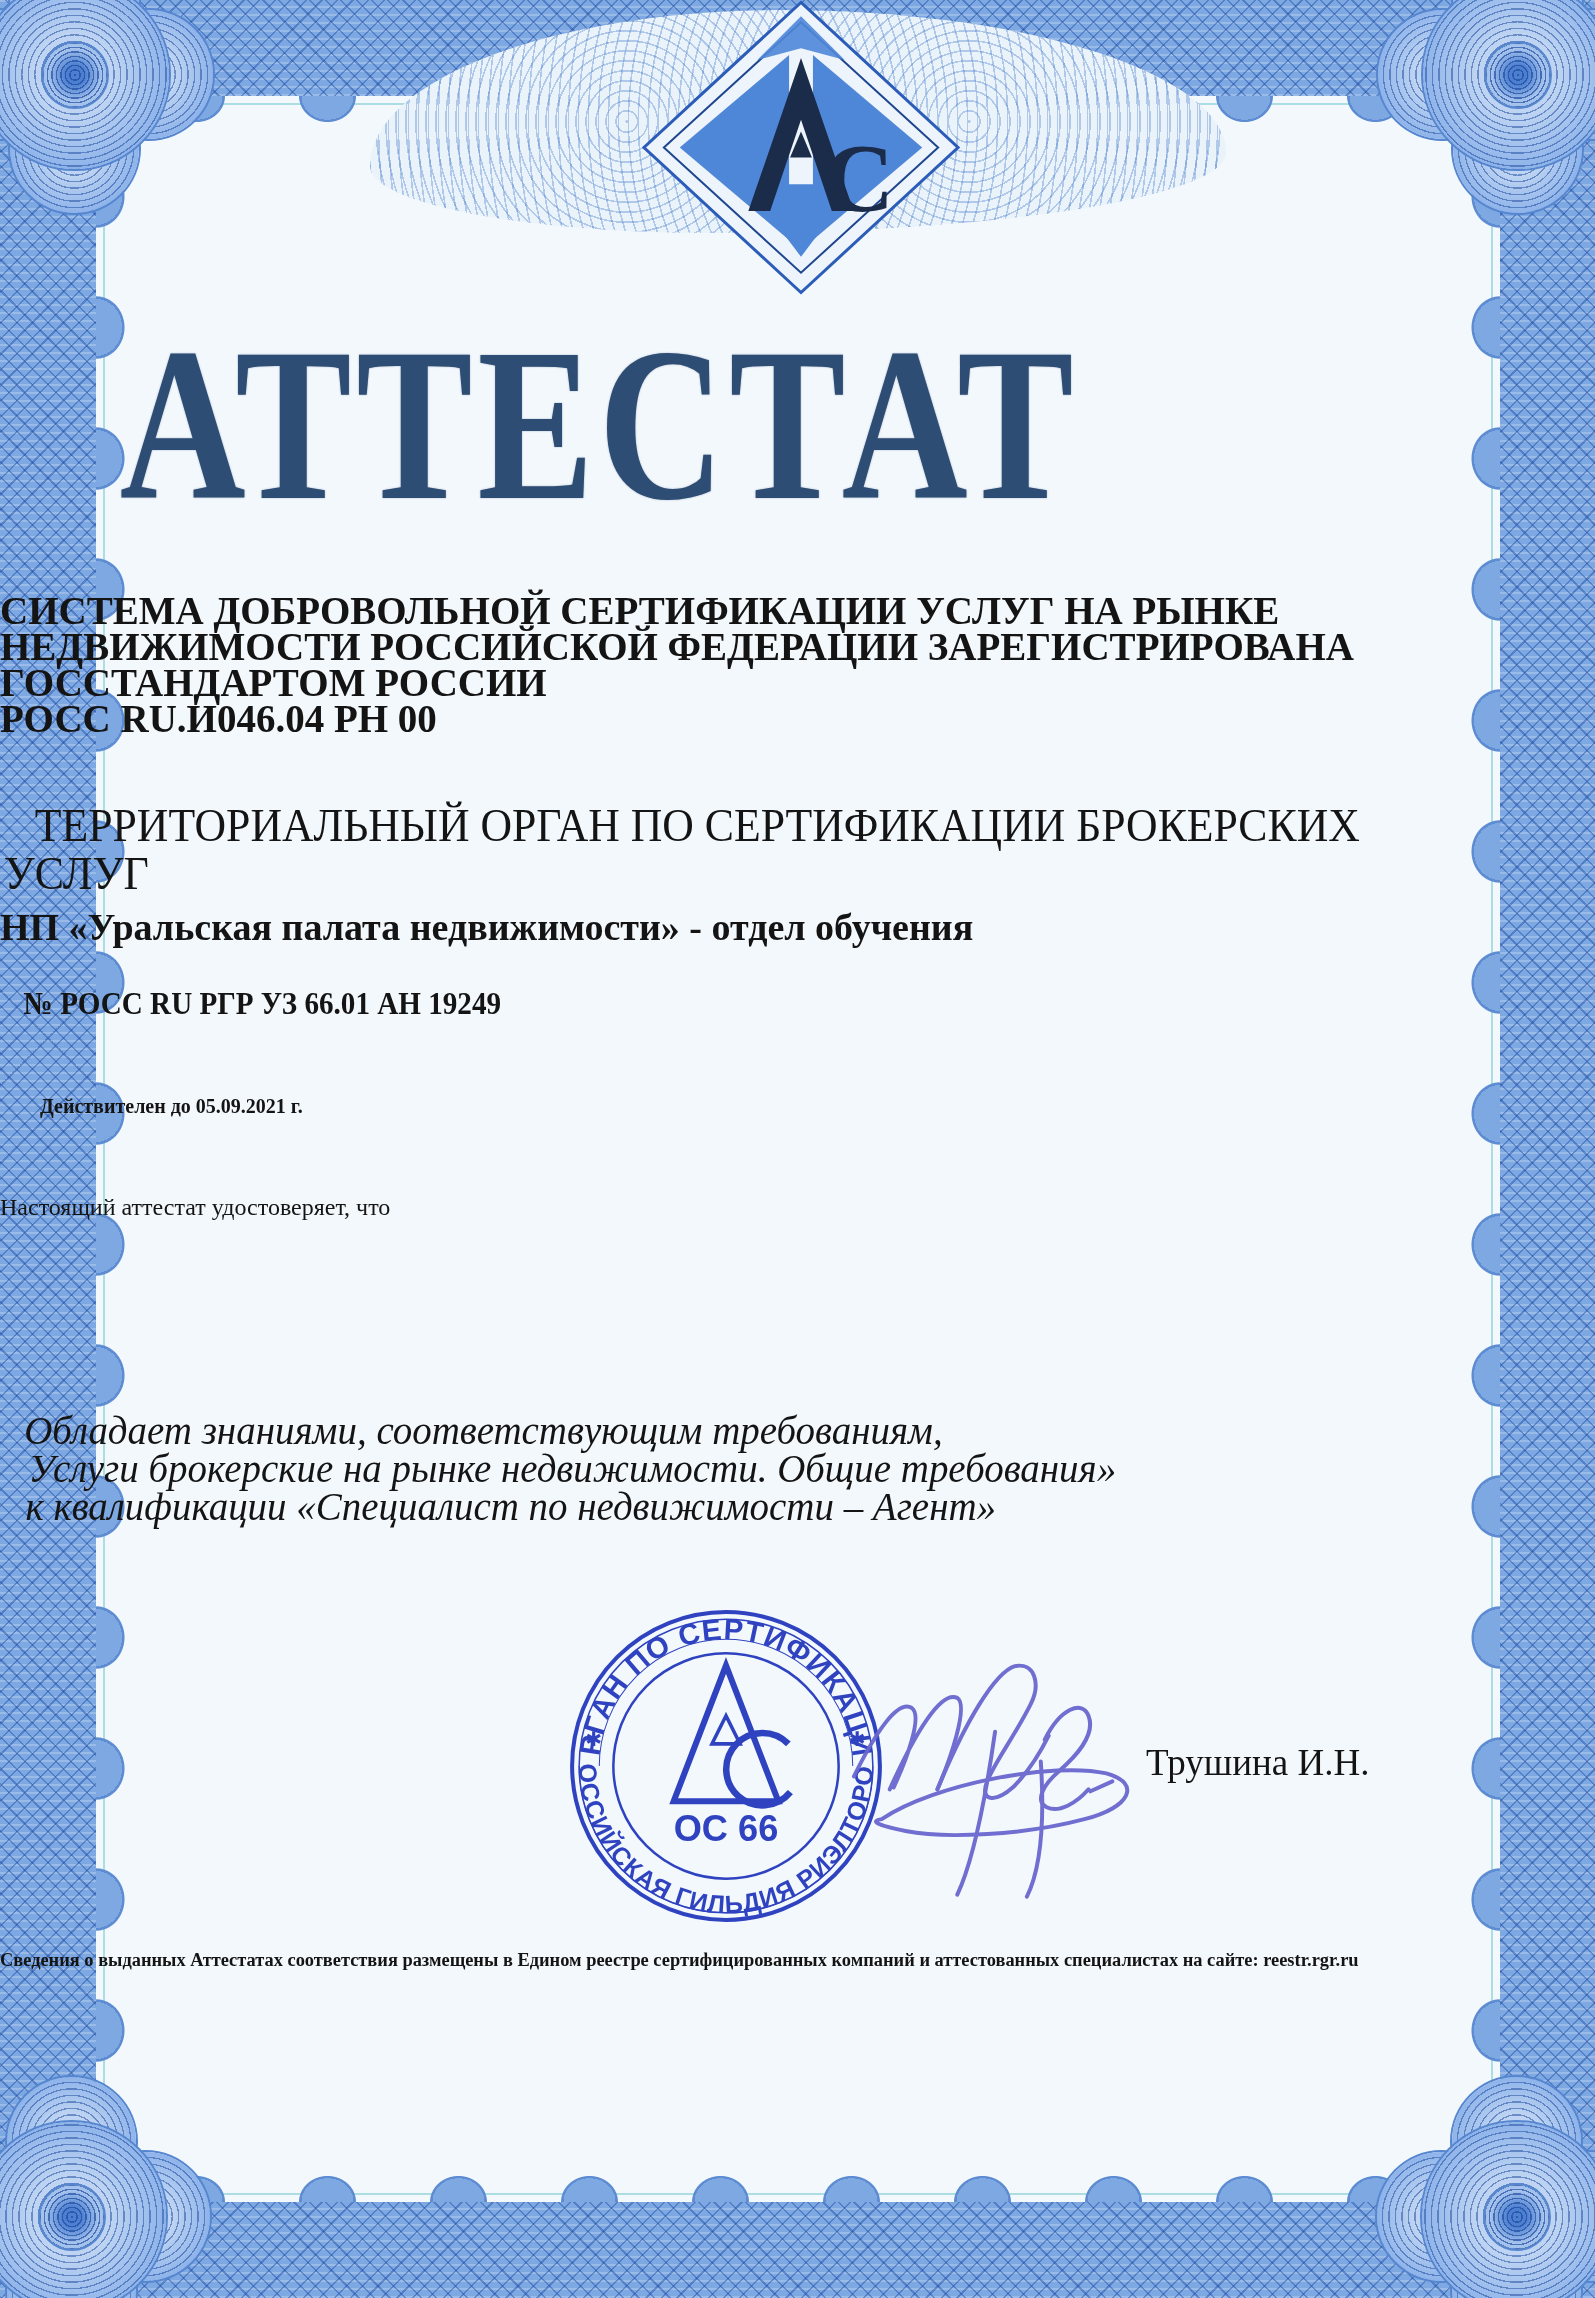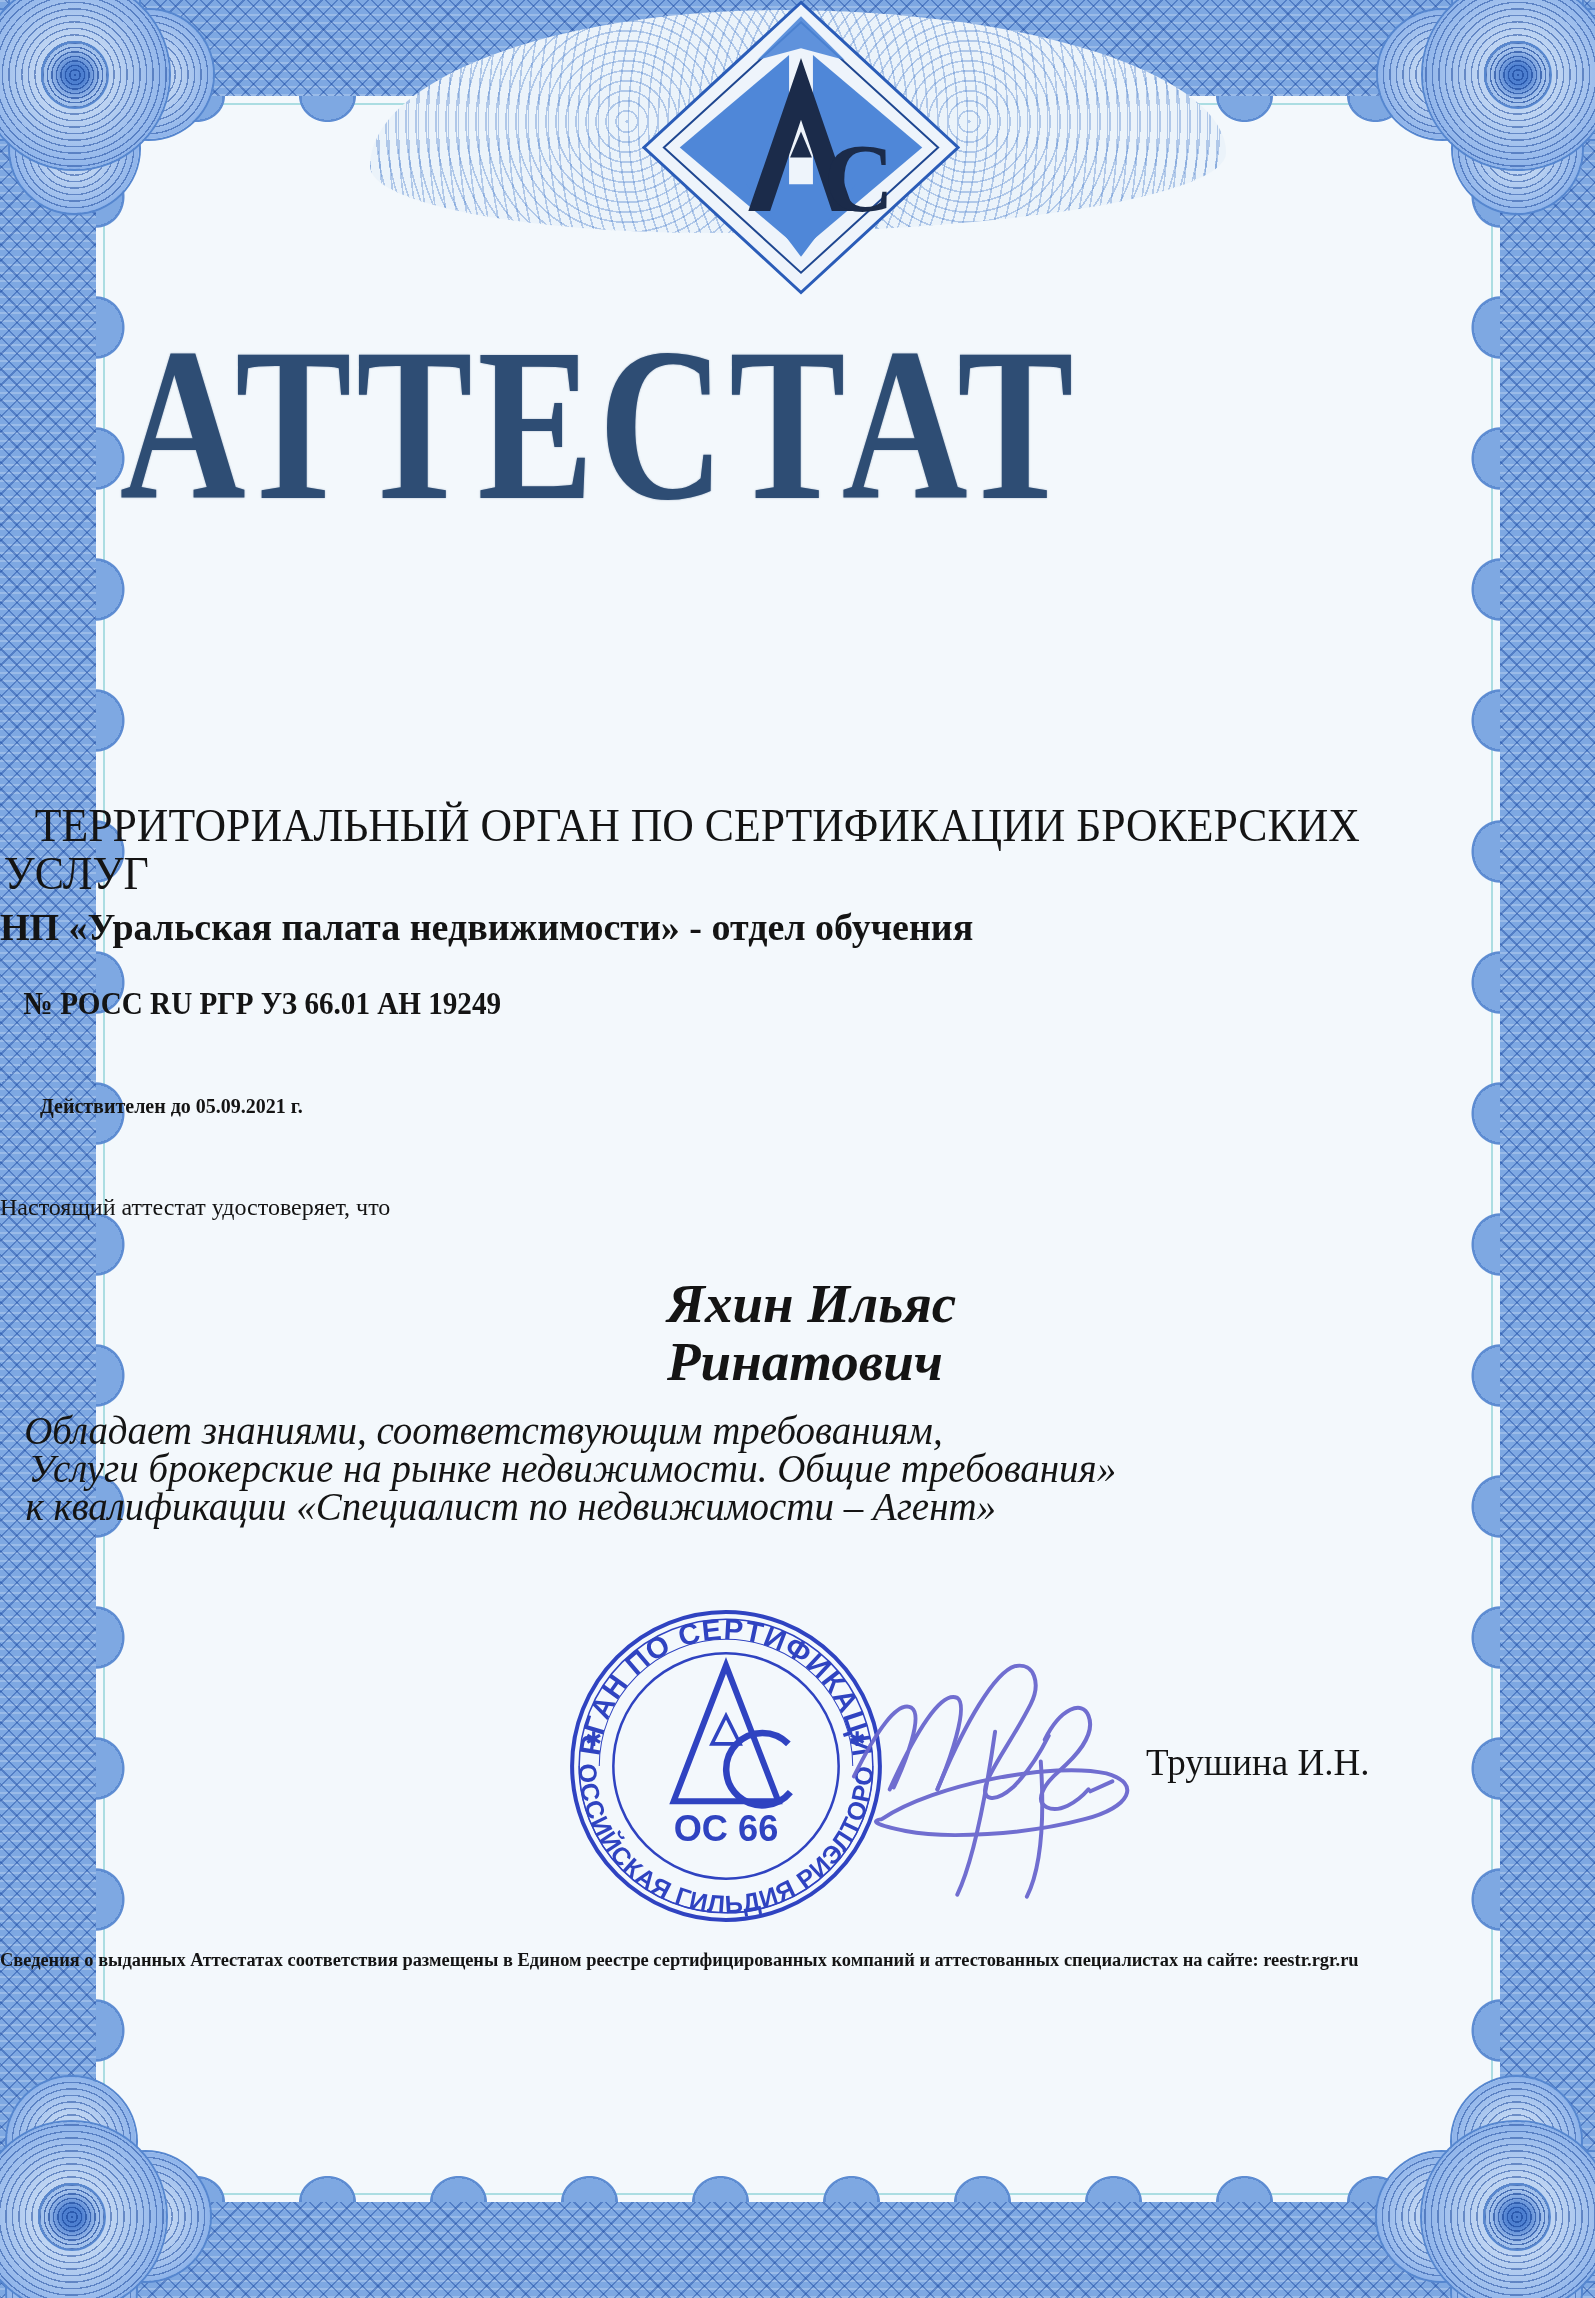--- a/index.html
+++ b/index.html
@@ -141,43 +141,45 @@
     <path d="M160,16 L204,60 L160,48 Z" fill="#4f87d8" opacity=".9"></path>
     <path d="M160,58 L107,212 L129,212 L160,120 L191,212 L213,212 Z" fill="#1b2b4a"></path>
     <path d="M160,132 L149,158 L171,158 Z" fill="#1b2b4a"></path>
     <text x="183" y="212" font-family="Liberation Serif, serif" font-weight="bold" font-size="98" fill="#1b2b4a">С</text>
   </svg>
 
   <div class="tline title">
     <span class="sx">АТТЕСТАТ</span>
   </div>
 
+  <div class="tline sysblock">
+    <div>СИСТЕМА ДОБРОВОЛЬНОЙ СЕРТИФИКАЦИИ УСЛУГ НА РЫНКЕ</div>
+    <div>НЕДВИЖИМОСТИ РОССИЙСКОЙ ФЕДЕРАЦИИ ЗАРЕГИСТРИРОВАНА</div>
+    <div>ГОССТАНДАРТОМ РОССИИ</div>
+    <div>РОСС RU.И046.04 РН 00</div>
+  </div>
 
   <div class="tline orgblock">
     <div class="orgline">
       <span class="sx">ТЕРРИТОРИАЛЬНЫЙ ОРГАН ПО СЕРТИФИКАЦИИ БРОКЕРСКИХ</span>
     </div>
     <div class="orgline">
       <span class="sx">УСЛУГ</span>
     </div>
     <div class="orgline3">НП «Уральская палата недвижимости» - отдел обучения</div>
   </div>
 
   <div class="tline numline">
     <span class="sx">№ РОСС RU РГР УЗ  66.01 АН 19249</span>
   </div>
 
   <div class="tline validline">Действителен до  05.09.2021 г.</div>
 
   <div class="tline certline">Настоящий аттестат удостоверяет, что</div>
 
-  <div class="holder">
-    <div>Яхин Ильяс</div>
-    <div>Ринатович</div>
-  </div>
 
   <div class="tline statement">
     <div><span class="sx">Обладает знаниями, соответствующим требованиям,</span></div>
     <div><span class="sx">Услуги брокерские на рынке недвижимости. Общие требования»</span></div>
     <div><span class="sx">к квалификации «Специалист по недвижимости – Агент»</span></div>
   </div>
 
 
   <svg class="seal" width="342" height="342" viewBox="0 0 340 340">
     <g fill="none" stroke="#2136bd">

